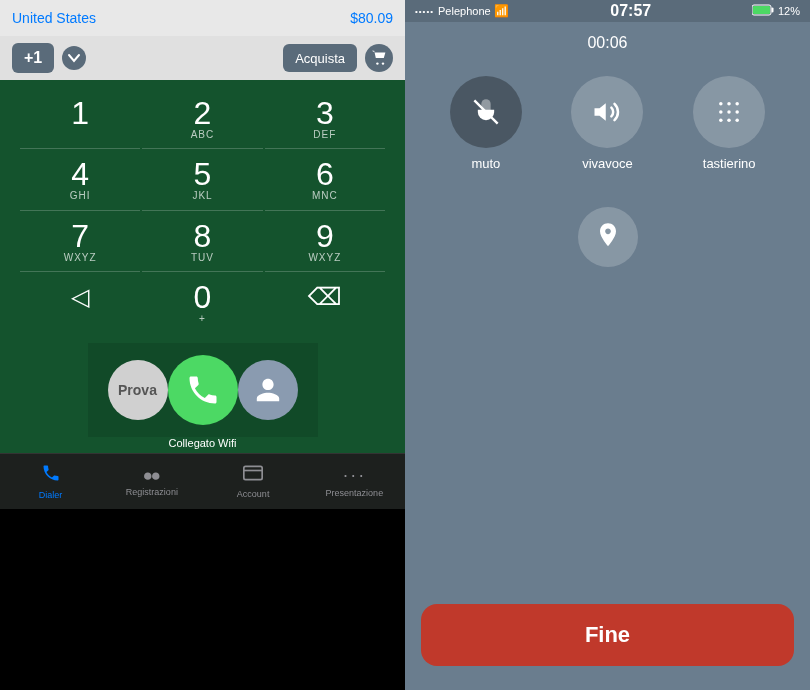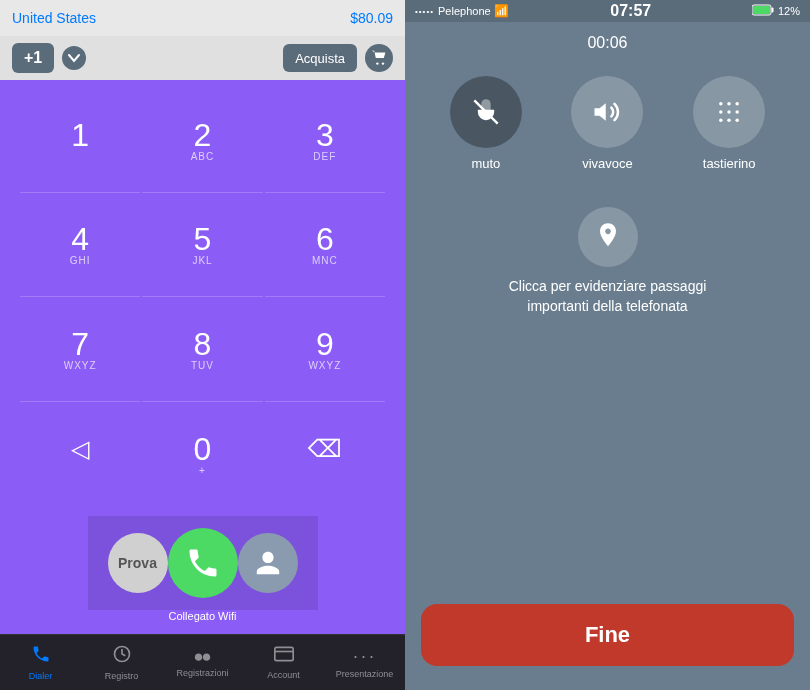--- a/index.html
+++ b/index.html
@@ -8,24 +8,24 @@
       height: 690px;
       display: flex;
       font-family: -apple-system, 'Helvetica Neue', Arial, sans-serif;
       overflow: hidden;
       background: #000;
     }
 
     
     #left-panel {
       width: 405px;
-      height: 690px;
-      display: flex;
-      flex-direction: column;
-      background: #8b5cf6;
+      height: 509px;
+      display: flex;
+      flex-direction: column;
+      background: #14532d;
       position: relative;
     }
 
     #top-bar {
       background: #e8e8e8;
       padding: 8px 12px;
       display: flex;
       justify-content: space-between;
       align-items: center;
       height: 36px;
@@ -169,21 +169,20 @@
       color: white;
       font-size: 11px;
       text-align: center;
       margin-bottom: 4px;
     }
 
     #call-section {
       display: flex;
       flex-direction: column;
       align-items: center;
-      padding-bottom: 8px;
     }
 
     #bottom-nav {
       background: rgba(30,30,30,0.95);
       display: flex;
       height: 56px;
       border-top: 1px solid #333;
     }
 
     .nav-item {
@@ -435,29 +434,20 @@
   </div>
 
   <div id="bottom-nav">
     <div class="nav-item active">
       <span class="nav-icon">
         <svg width="20" height="20" viewBox="0 0 24 24" fill="#007aff">
           <path d="M6.6 10.8c1.4 2.8 3.8 5.1 6.6 6.6l2.2-2.2c.3-.3.7-.4 1-.2 1.1.4 2.3.6 3.6.6.6 0 1 .4 1 1V20c0 .6-.4 1-1 1-9.4 0-17-7.6-17-17 0-.6.4-1 1-1h3.5c.6 0 1 .4 1 1 0 1.3.2 2.5.6 3.6.1.3 0 .7-.2 1L6.6 10.8z"></path>
         </svg>
       </span>
       <span class="nav-label" style="color:#007aff">Dialer</span>
-    </div>
-    <div class="nav-item">
-      <span class="nav-icon">
-        <svg width="20" height="20" viewBox="0 0 24 24" fill="none" stroke="#8e8e93" stroke-width="2">
-          <circle cx="12" cy="12" r="9"></circle>
-          <polyline points="12,6 12,12 16,14"></polyline>
-        </svg>
-      </span>
-      <span class="nav-label">Registro</span>
     </div>
     <div class="nav-item">
       <span class="nav-icon" style="color:#8e8e93;font-size:16px;">⏺⏺</span>
       <span class="nav-label">Registrazioni</span>
     </div>
     <div class="nav-item">
       <span class="nav-icon">
         <svg width="20" height="18" viewBox="0 0 24 20" fill="none" stroke="#8e8e93" stroke-width="2">
           <rect x="1" y="2" width="22" height="16" rx="2"></rect>
           <line x1="1" y1="7" x2="23" y2="7"></line>
@@ -539,19 +529,18 @@
       <span class="control-label">tastierino</span>
     </div>
   </div>
 
   <div id="highlight-section">
     <div id="location-icon-container">
       <svg width="28" height="32" viewBox="0 0 24 28" fill="white">
         <path d="M12 2C8.1 2 5 5.1 5 9c0 5.3 7 13 7 13s7-7.7 7-13c0-3.9-3.1-7-7-7zm0 9.5c-1.4 0-2.5-1.1-2.5-2.5S10.6 6.5 12 6.5s2.5 1.1 2.5 2.5S13.4 11.5 12 11.5z"></path>
       </svg>
     </div>
-    <p id="highlight-text">Clicca per evidenziare passaggi importanti della telefonata</p>
   </div>
 
   <div id="end-call-section">
     <button id="end-btn">Fine</button>
   </div>
 </div>
 
 </body></html>

